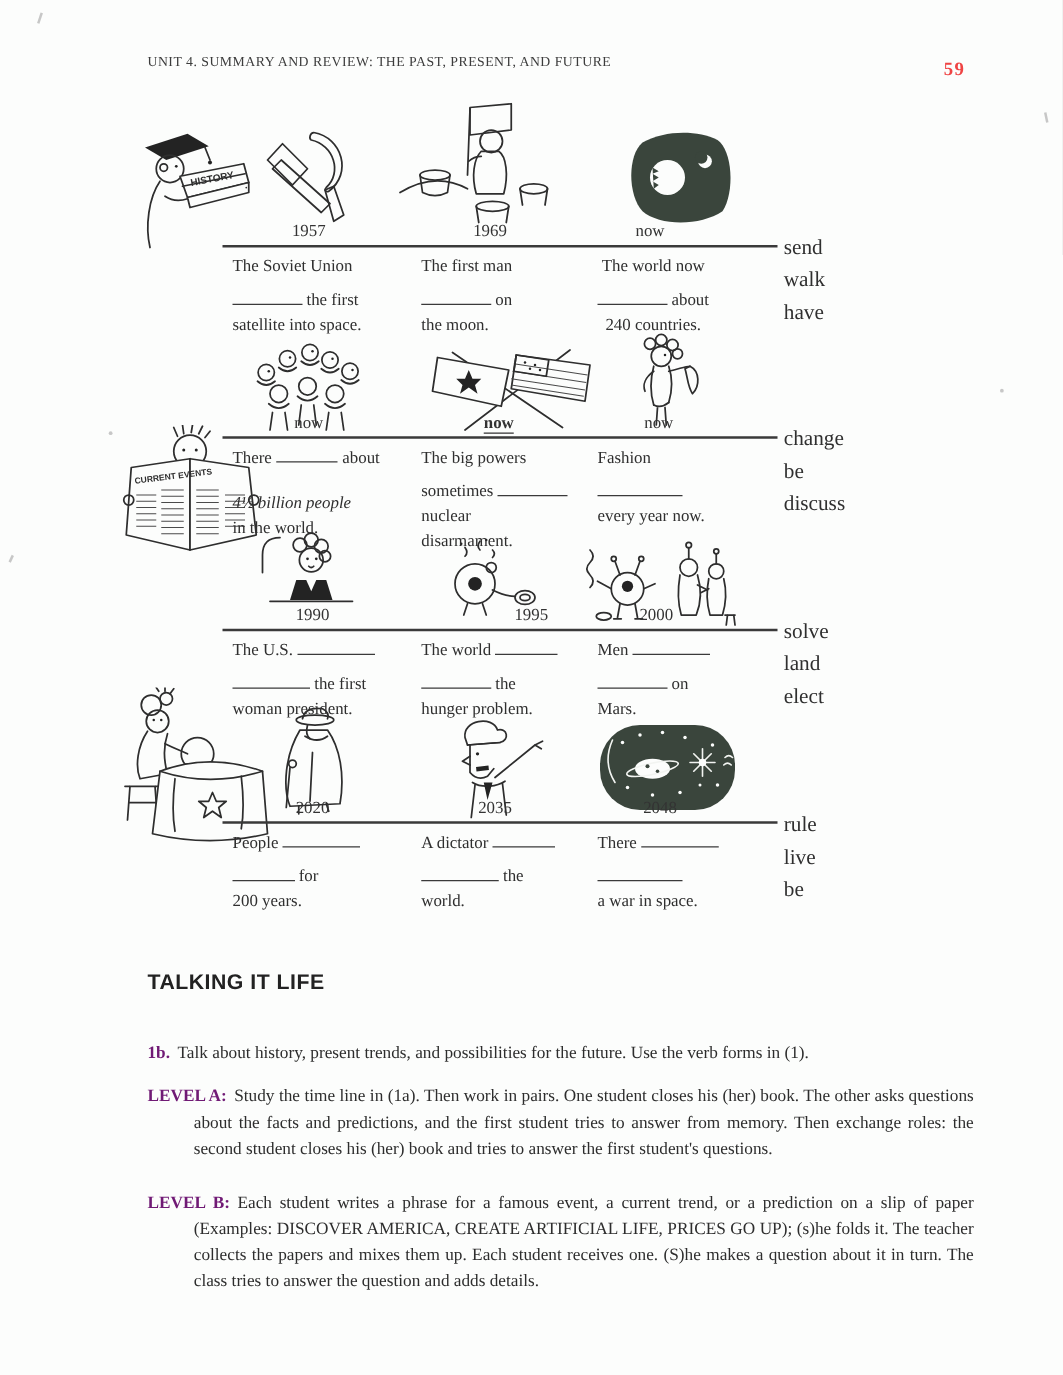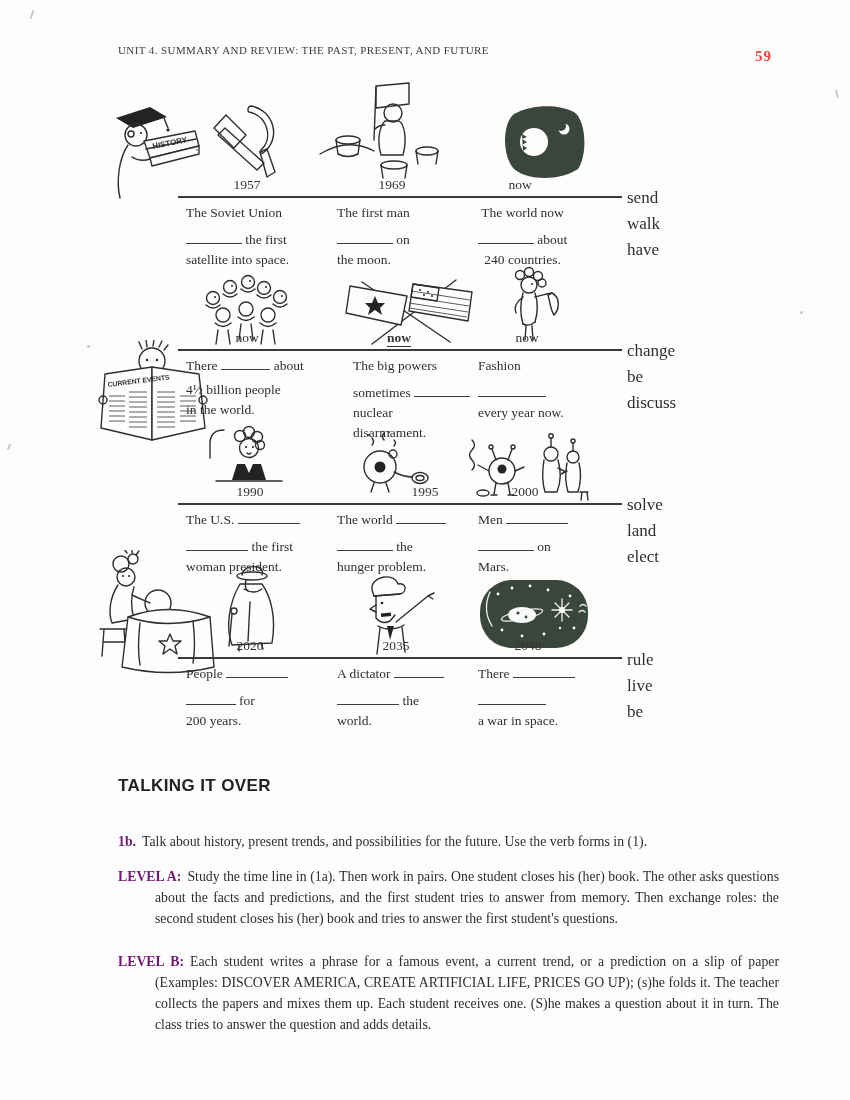--- a/index.html
+++ b/index.html
@@ -8,21 +8,21 @@
   
   .hdr-title{position:absolute;left:118px;top:44px;font-size:11px;letter-spacing:.4px;color:#3c3c3c;}
   .hdr-page{position:absolute;left:755px;top:48px;font-size:15px;font-weight:bold;letter-spacing:1px;color:#ef4444;}
   
   .tl-line{position:absolute;height:2px;background:#3a3a3a;}
   .year{position:absolute;transform:translateX(-50%);font-size:13.5px;color:#333;white-space:nowrap;}
   .year.u{border-bottom:1.5px solid #333;font-weight:bold;}
   .cell{position:absolute;font-size:13.5px;line-height:20px;white-space:nowrap;color:#2f2f2f;}
   .cell .ln{height:20px;}
   .cell .ln:nth-child(2){margin-top:7px;}
-  .cell.tight .ln:nth-child(2){margin-top:4px;}
+  .cell.tight .ln:nth-child(2){margin-top:16px;font-style:italic;}
   .blank{display:inline-block;border-bottom:1.3px solid #3a3a3a;height:12px;}
   .verbs{position:absolute;font-size:17px;color:#2f2f2f;}
   .verbs .vb{height:26px;}
   
   .illus{position:absolute;}
   .illus svg{display:block;}
   .sk{stroke:#2e2e2e;stroke-width:1.4;fill:none;stroke-linecap:round;stroke-linejoin:round;}
   .skf{stroke:none;fill:#232323;}
   .dark{fill:#3a453c;stroke:none;}
   .wht{fill:#fcfdfc;stroke:none;}
@@ -334,21 +334,21 @@
       </div>
       <div class="tl-line" style="left: 178px; top: 349px; width: 444px;"></div>
       <div class="year" style="left: 247px; top: 330px;">now</div>
       <div class="year u" style="left: 399px; top: 330px;">now</div>
       <div class="year" style="left: 527px; top: 330px;">now</div>
       <div class="cell tight" style="left: 186px; top: 356px;">
         <div class="ln">There <span class="blank" style="width: 49.6px;"></span> about</div>
         <div class="ln">4½ billion people</div>
         <div class="ln">in the world.</div>
       </div>
-      <div class="cell" style="left: 337px; top: 356px; margin-left: 16px;">
+      <div class="cell" style="left: 337px; top: 356px;">
         <div class="ln">The big powers</div>
         <div class="ln">sometimes <span class="blank" style="width: 55.8px;"></span></div>
         <div class="ln">nuclear</div>
         <div class="ln">disarmament.</div>
       </div>
       <div class="cell" style="left: 478px; top: 356px;">
         <div class="ln">Fashion</div>
         <div class="ln"><span class="blank" style="width: 68.2px;"></span></div>
         <div class="ln">every year now.</div>
       </div>
@@ -400,21 +400,21 @@
         <div class="ln"><span class="blank" style="width: 68.2px;"></span></div>
         <div class="ln">a war in space.</div>
       </div>
       <div class="verbs" style="left: 627px; top: 650px;">
         <div class="vb">rule</div>
         <div class="vb">live</div>
         <div class="vb">be</div>
       </div>
     </div>
 
-  <div class="sect-head">TALKING IT OVER</div>
+  <div class="sect-head">TALKING IT LIFE</div>
 
   <p class="para" id="p1b"><b>1b.</b><span>Talk about history, present trends, and possibilities for the future. Use the verb forms in (1).</span></p>
 
   <p class="para hang" id="pla"><b>LEVEL A:</b><span>Study the time line in (1a). Then work in pairs. One student closes his (her) book. The other asks questions about the facts and predictions, and the first student tries to answer from memory. Then exchange roles: the second student closes his (her) book and tries to answer the first student's questions.</span></p>
 
   <p class="para hang" id="plb"><b>LEVEL B:</b><span>Each student writes a phrase for a famous event, a current trend, or a prediction on a slip of paper (Examples: DISCOVER AMERICA, CREATE ARTIFICIAL LIFE, PRICES GO UP); (s)he folds it. The teacher collects the papers and mixes them up. Each student receives one. (S)he makes a question about it in turn. The class tries to answer the question and adds details.</span></p>
 
   <div class="art" style="left:31px;top:10px;width:2px;height:9px;transform:rotate(18deg);"></div>
   <div class="art" style="left:836px;top:90px;width:2px;height:8px;transform:rotate(-12deg);"></div>
   <div class="art" style="left:87px;top:345px;width:3px;height:3px;border-radius:50%;"></div>

